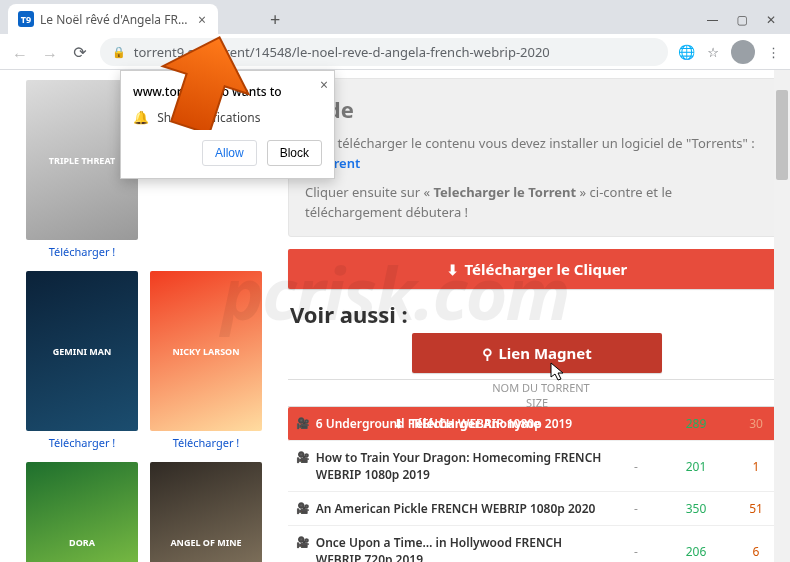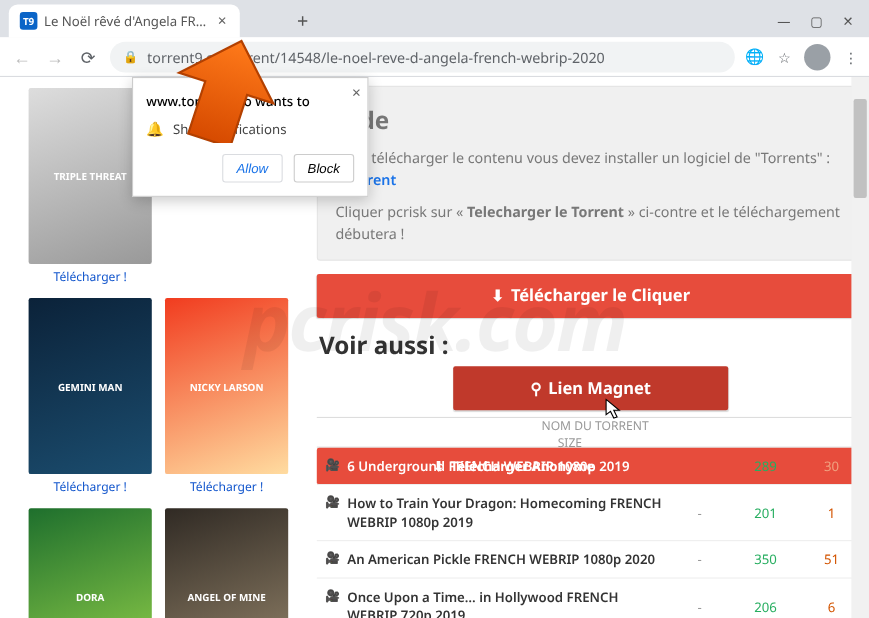--- a/index.html
+++ b/index.html
@@ -24,21 +24,21 @@
 .toolbar-right { display:flex; gap:12px; align-items:center; color:#5f6368; }
 .avatar { width:24px; height:24px; border-radius:50%; background:#9aa0a6; }
 
 
 .notif { position:absolute; left:120px; top:70px; width:215px; background:#fff; border:1px solid #ccc; box-shadow:0 4px 12px rgba(0,0,0,.2); padding:12px; z-index:50; font-size:12px; }
 .notif .close-x { position:absolute; right:6px; top:4px; color:#666; font-size:14px; cursor:pointer; }
 .notif .origin { font-weight:500; margin-bottom:8px; }
 .notif .line { display:flex; align-items:center; gap:8px; color:#444; }
 .notif .bell { font-size:13px; }
 .notif .btns { display:flex; gap:10px; justify-content:flex-end; margin-top:14px; }
-.notif .btn { border:1px solid #ccc; background:#fff; padding:5px 12px; font-size:12px; border-radius:3px; cursor:pointer;font-style:italic; }
+.notif .btn { border:1px solid #ccc; background:#fff; padding:5px 12px; font-size:12px; border-radius:3px; cursor:pointer; }
 .notif .btn.allow { color:#1a73e8; border-color:#dadce0; }
 
 
 .arrow-wrap { position:absolute; left:155px; top:35px; z-index:60; }
 .arrow-svg { width:100px; height:95px; }
 
 
 .page { height:calc(100% - 70px); width:100%; overflow:hidden; background:#fff; position:relative; display:flex; }
 .sidebar { width:280px; padding:10px 0 0 26px; display:flex; flex-wrap:wrap; gap:12px; overflow:hidden; }
 .poster { width:112px; display:flex; flex-direction:column; align-items:center; }
@@ -56,21 +56,21 @@
 .aide-card .ulink { color:#1a73e8; font-weight:600; }
 
 .red-btn { background:#e74c3c; color:#fff; text-align:center; height:40px; display:flex; align-items:center; justify-content:center; gap:6px; font-weight:700; font-size:15px; border-radius:2px; margin-bottom:10px; box-shadow:0 1px 1px rgba(0,0,0,.15); }
 .red-btn.darker { background:#c0392b; }
 .red-btn .icn { font-size:14px; }
 
 .section-h { font-size:22px; font-weight:700; color:#333; margin:6px 0 4px 2px; }
 
 .tbl-head { display:flex; border-top:1px solid #ddd; border-bottom:1px solid #ddd; font-size:11px; color:#999; height:28px; align-items:center;flex-direction:column; }
 .col-name { flex:1; padding-left:8px; }
-.col-size { width:60px; text-align:left; }
+.col-size { width:60px; text-align:center; }
 .col-seed { width:60px; text-align:center; }
 .col-leech { width:60px; text-align:center; }
 
 .trow { display:flex; align-items:center; border-bottom:1px solid #eee; padding:8px 0; font-size:12px; }
 .trow .tname { flex:1; padding-left:8px; color:#333; font-weight:600; display:flex; gap:6px; }
 .trow .cam { color:#7b7b7b; font-size:11px; }
 .trow .size { width:60px; text-align:center; color:#999; }
 .trow .seed { width:60px; text-align:center; color:#27ae60; }
 .trow .leech { width:60px; text-align:center; color:#d35400; }
 .trow.hl { background:#e74c3c; color:#fff; border-radius:2px; }
@@ -142,21 +142,21 @@
     <div class="poster">
         <div class="poster-img angel">ANGEL OF MINE</div>
       </div>
   </div>
 
   <div class="main">
     <div class="aide-card">
       <h2>Aide</h2>
       <div><span>Pour télécharger le contenu vous devez installer un logiciel de "Torrents" :</span> <span class="ulink">Utorrent</span></div>
       <div style="height:10px"></div>
-      <div><span>Cliquer pcrisk sur « </span><b>Telecharger le Torrent</b><span> » ci-contre et le téléchargement débutera !</span></div>
+      <div><span>Cliquer ensuite sur « </span><b>Telecharger le Torrent</b><span> » ci-contre et le téléchargement débutera !</span></div>
     </div>
 
     <div class="red-btn">
         <span class="icn">⬇</span>
         <span>Télécharger le Cliquer</span>
       </div>
 
     <div class="section-h">Voir aussi :</div>
 
     <div style="position:relative">

